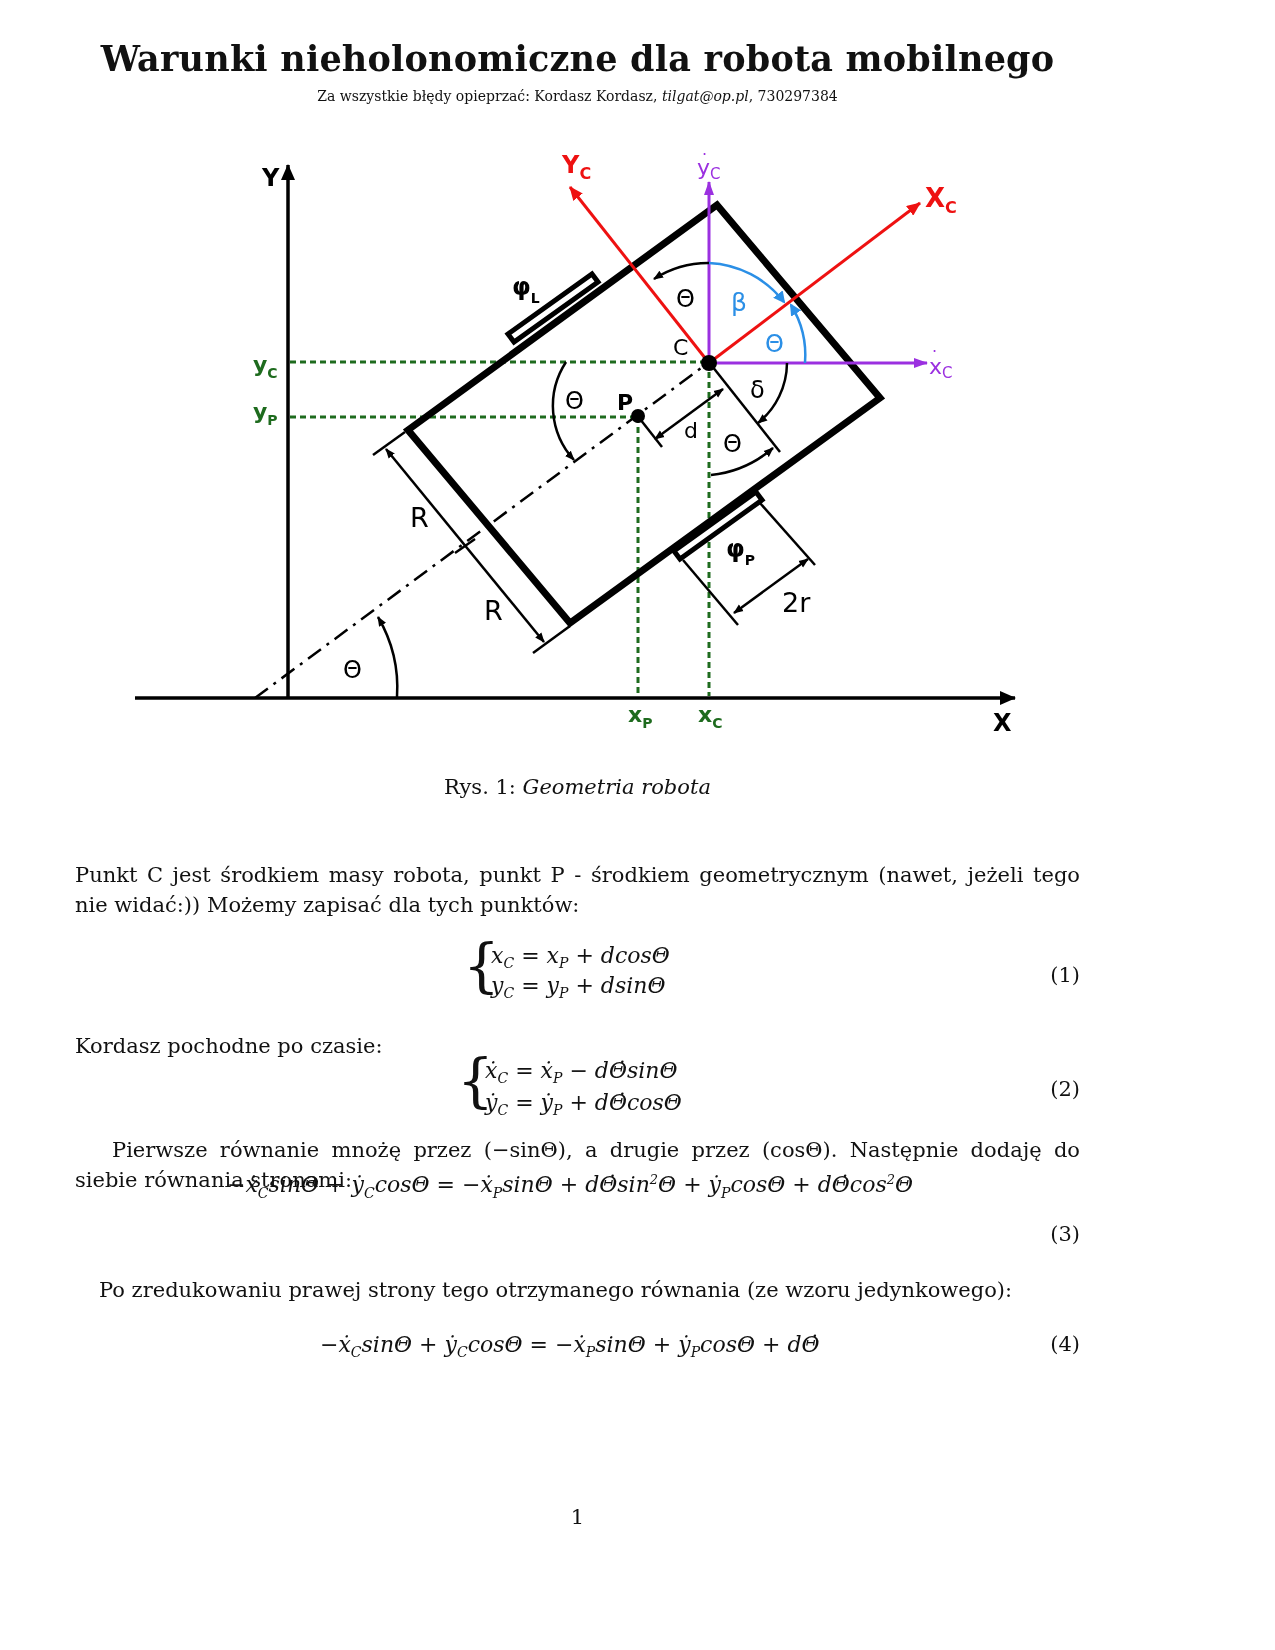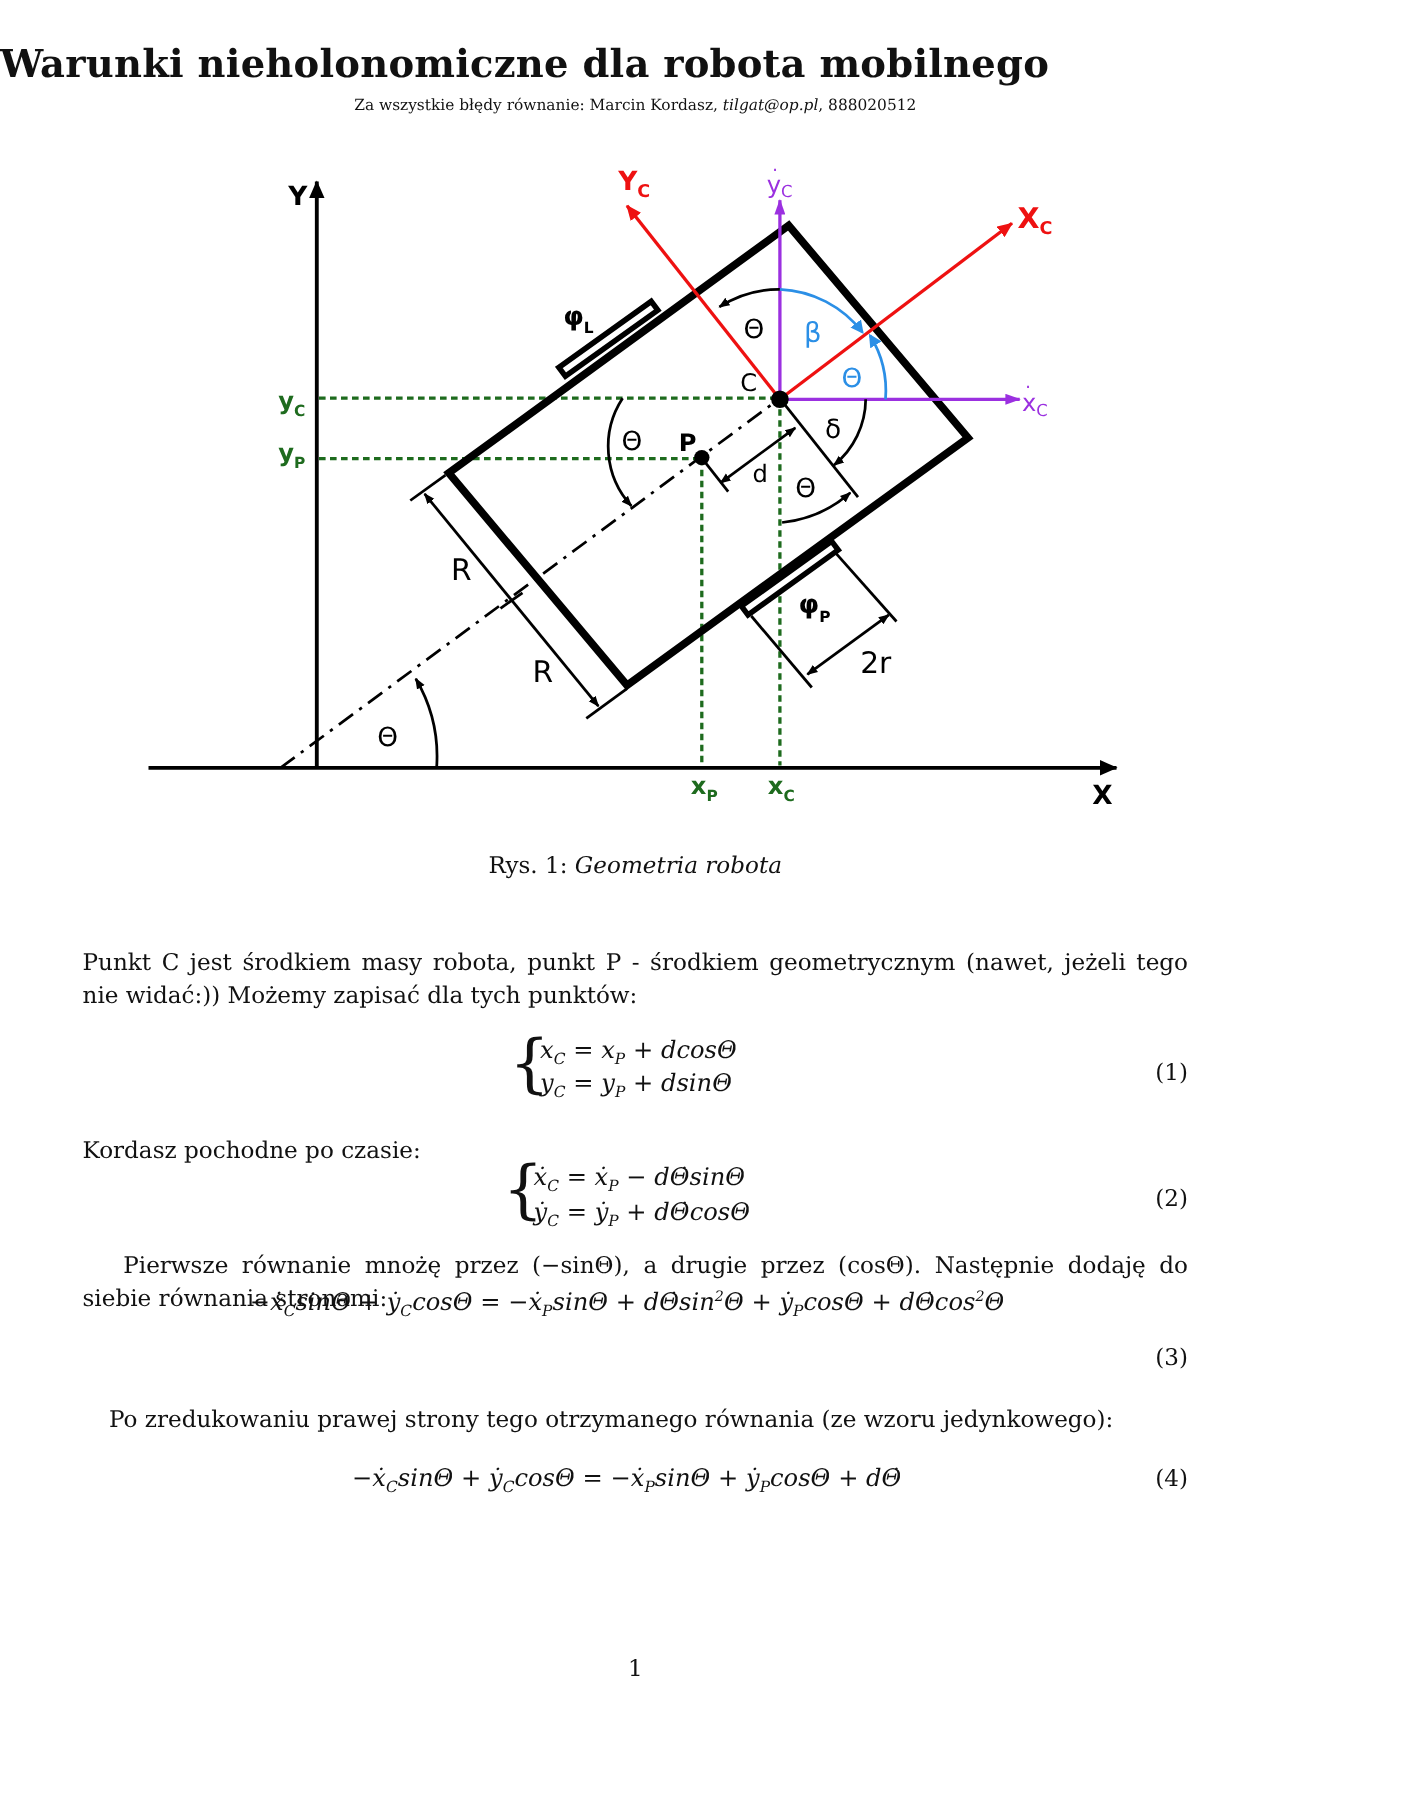--- a/index.html
+++ b/index.html
@@ -1,19 +1,19 @@
 <!DOCTYPE html>
 <html><head>
 <meta charset="utf-8">
 <style>
   html, body { margin: 0; padding: 0; background: #ffffff; }
   body { width: 1275px; height: 1650px; position: relative; overflow: hidden;
          font-family: "DejaVu Serif", "Liberation Serif", serif; color: #111; }
   .abs { position: absolute; }
-  #title { left: 0; width: 1155px; top: 38px; text-align: left; font-size: 35px; font-weight: bold;
+  #title { left: 0; width: 1155px; top: 38px; text-align: center; font-size: 35px; font-weight: bold;
            font-family: "DejaVu Serif", serif; letter-spacing: 0.2px; }
   #subtitle { left: 0; width: 1155px; top: 88px; text-align: center; font-size: 14px; }
   #subtitle .em { font-style: italic; }
   #figure { left: 0; top: 0; width: 1275px; height: 760px; }
   #caption { left: 0; width: 1155px; top: 775px; text-align: center; font-size: 21px; }
   #caption .em { font-style: italic; margin-top: 48px; }
   .para { left: 75px; width: 1005px; font-size: 21px; line-height: 30px; text-align: justify; }
   .indent { text-indent: 37px; }
   .eq { font-size: 22px; font-style: italic; font-family: "DejaVu Serif", serif; white-space: nowrap; }
   .eqnum { right: 195px; font-size: 21px; }
@@ -21,21 +21,21 @@
   sub { font-size: 14px; }
   sup { font-size: 13px; }
   #pagenum { left: 0; width: 1155px; top: 1505px; text-align: center; font-size: 21px; }
   svg text { font-family: "DejaVu Sans", sans-serif; }
 </style>
 </head>
 <body>
 
 <div id="title" class="abs">Warunki nieholonomiczne dla robota mobilnego</div>
 <div id="subtitle" class="abs">
-  <span>Za wszystkie błędy równanie: Marcin Kordasz, </span><span class="em">tilgat@op.pl</span><span>, 888020512</span>
+  <span>Za wszystkie błędy opieprzać: Kordasz Kordasz, </span><span class="em">tilgat@op.pl</span><span>, 730297384</span>
 </div>
 
 <svg id="figure" class="abs" viewBox="0 0 1275 760" width="1275" height="760">
   <defs>
     <marker id="arrBlack" markerWidth="10" markerHeight="10" refX="9" refY="5" orient="auto" markerUnits="userSpaceOnUse">
       <path d="M0,1 L10,5 L0,9 z" fill="#000"></path>
     </marker>
     <marker id="arrBlackStart" markerWidth="10" markerHeight="10" refX="1" refY="5" orient="auto" markerUnits="userSpaceOnUse">
       <path d="M10,1 L0,5 L10,9 z" fill="#000"></path>
     </marker>

